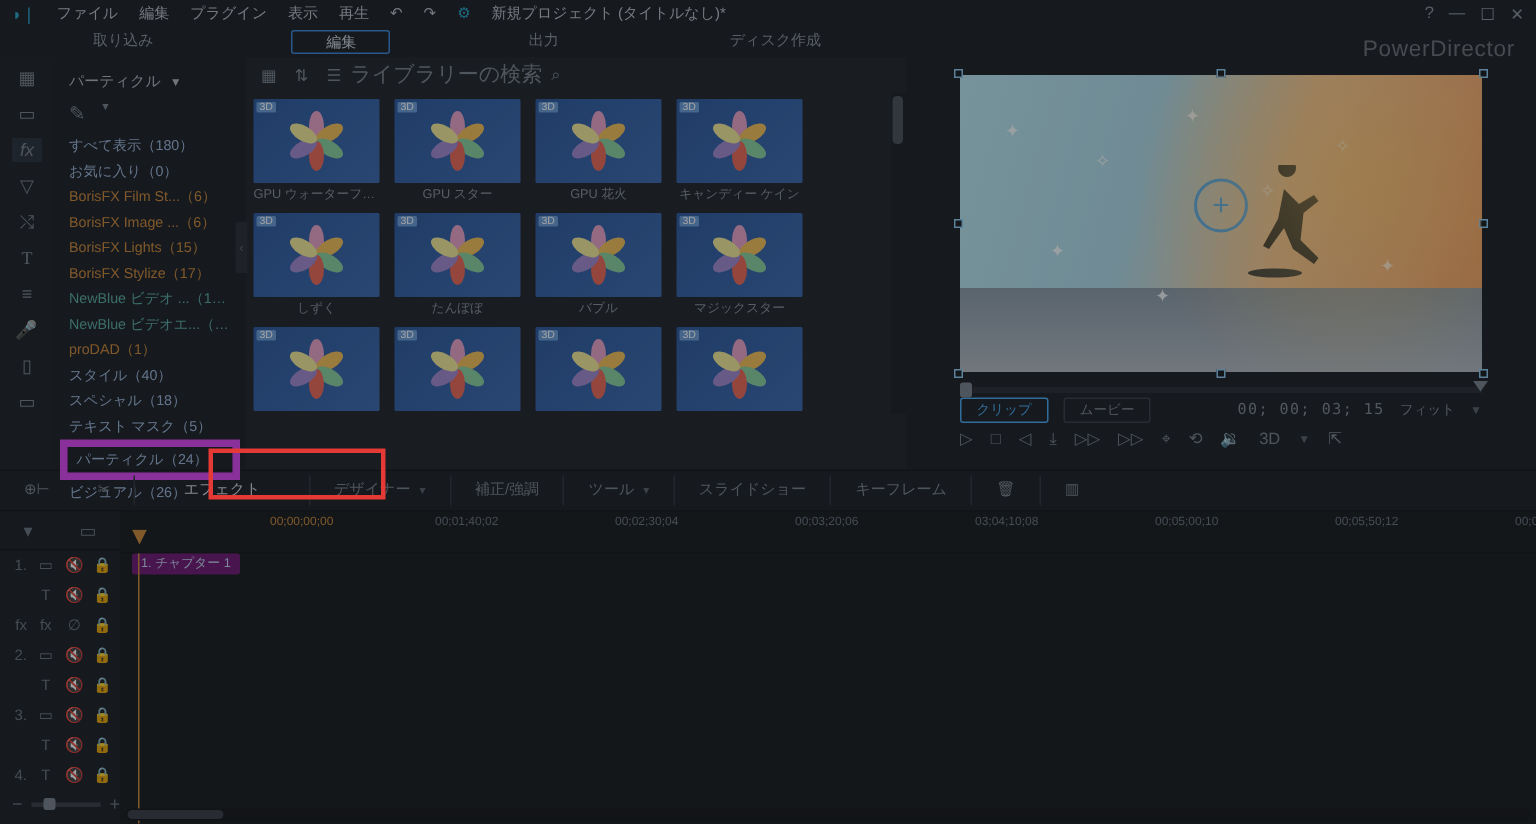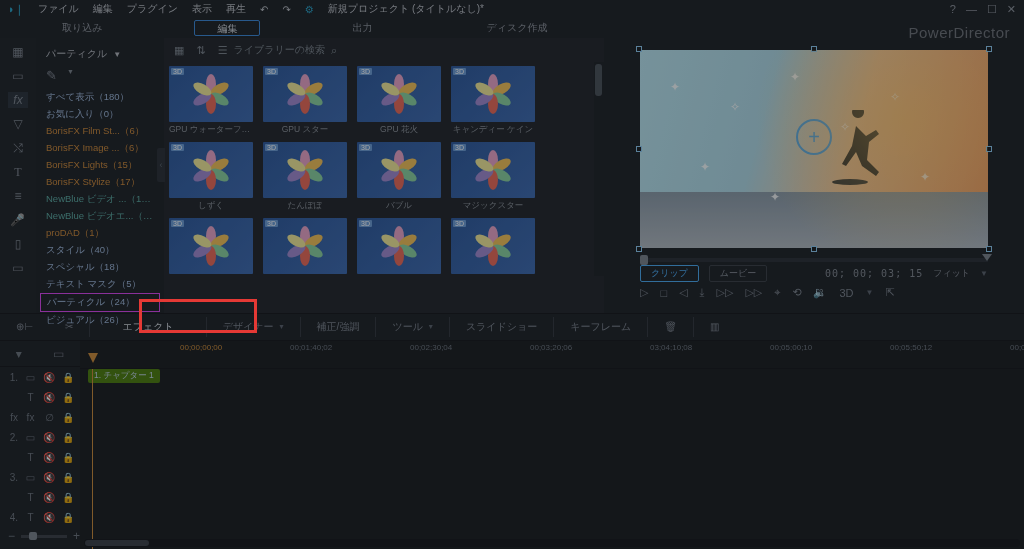--- a/index.html
+++ b/index.html
@@ -29,27 +29,27 @@
   
   .catpanel { width:128px; background:#1e2228; padding:6px 4px 4px 4px; }
   .catdd { font-size:10px; color:#b0b5bc; padding:3px 6px; display:flex; align-items:center; gap:6px; }
   .catdd .chev { font-size:8px; }
   .brush-row { display:flex; gap:10px; padding:4px 6px 6px 6px; color:#7a828c; font-size:13px; }
   .catlist { display:flex; flex-direction:column; }
   .catitem { font-size:9.5px; padding:2px 6px; cursor:pointer; white-space:nowrap; overflow:hidden; text-overflow:ellipsis; }
   .catitem.orange { color:#c9873a; }
   .catitem.blue { color:#9ab4d6; }
   .catitem.teal { color:#5aa8a0; }
-  .catitem.selected { border:1px solid #d946ef; }
+  .catitem.selected { border:5px solid #d946ef; }
 
   
   .library { flex:1; background:#22262c; display:flex; flex-direction:column; position:relative; }
   .libtool { height:24px; display:flex; align-items:center; gap:12px; padding:0 10px; color:#7a828c; font-size:11px; }
   .libtool .search-wrap { display:flex; align-items:center; gap:6px; }
-  .libtool .search-label { font-size:10px; }
+  .libtool .search-label { font-size:14px; }
   .grid-pane { display:flex; }
   .grid { flex:1; padding:4px 6px 0 4px; display:grid; grid-template-columns:repeat(4,86px); gap:6px 8px; align-content:start; overflow:hidden; }
   .grid-scroll { width:10px; background:#1e2228; position:relative; }
   .grid-scroll-thumb { position:absolute; left:1px; top:2px; width:7px; height:32px; background:#4a515a; border-radius:3px; }
   .thumb { display:flex; flex-direction:column; align-items:center; cursor:pointer; }
   .thumb-img { width:84px; height:56px; background:linear-gradient(135deg,#2e5a9e 0%,#3d6ab0 100%); position:relative; border-radius:1px; overflow:hidden; }
   .badge3d { position:absolute; left:2px; top:2px; background:#6b9bd6; color:#fff; font-size:7px; padding:0 2px; border-radius:1px; }
   .flower { position:absolute; left:50%; top:50%; width:40px; height:40px; transform:translate(-50%,-50%); }
   .petal { position:absolute; left:50%; top:50%; width:10px; height:20px; border-radius:50% 50% 50% 50%; transform-origin:50% 100%; }
   .thumb-label { font-size:8.5px; color:#8a9099; margin-top:2px; white-space:nowrap; max-width:84px; overflow:hidden; text-overflow:ellipsis; }
@@ -84,21 +84,21 @@
   .timeline { height:208px; background:#1a1d21; display:flex; }
   .track-head { width:80px; background:#1e2228; display:flex; flex-direction:column; }
   .track-head-top { height:28px; border-bottom:1px solid #15181c; display:flex; align-items:center; justify-content:space-around; color:#6b737d; font-size:12px; }
   .track-row { height:20px; display:flex; align-items:center; gap:6px; padding:0 4px; color:#6b737d; font-size:10px; }
   .track-row .ic { width:13px; text-align:center; font-size:10px; }
   .track-body { flex:1; position:relative; }
   .ruler { height:28px; position:relative; border-bottom:1px solid #15181c; }
   .ruler-labels { position:absolute; top:2px; left:0; right:0; display:flex; font-size:8px; color:#6b737d; font-family:monospace; }
   .ruler-labels span { position:absolute; }
   .playhead { position:absolute; left:8px; top:12px; width:10px; height:10px; background:#c98a3a; clip-path:polygon(50% 100%,0 0,100% 0); }
-  .chapter-chip { position:absolute; left:8px; top:28px; background:#4d7c0f; color:#c0d4ec; font-size:8.5px; padding:1px 6px; border-radius:2px; }
+  .chapter-chip { position:absolute; left:8px; top:28px; background:#701a75; color:#c0d4ec; font-size:8.5px; padding:1px 6px; border-radius:2px; }
   .playline { position:absolute; left:12px; top:28px; bottom:0; width:1px; background:#c98a3a; }
   .bottom-scroll { position:absolute; bottom:2px; left:4px; right:4px; height:8px; background:#15181c; border-radius:4px; }
   .bottom-scroll-thumb { position:absolute; left:1px; top:1px; height:6px; width:64px; background:#3a4048; border-radius:3px; }
   .zoom-ctrl { position:absolute; bottom:2px; left:4px; display:flex; align-items:center; gap:6px; color:#6b737d; font-size:12px; }
   .zoom-track { width:56px; height:3px; background:#3a4048; position:relative; }
   .zoom-handle { position:absolute; left:8px; top:-3px; width:8px; height:8px; background:#7a828c; border-radius:2px; }
 </style>
 </head>
 <body>
 

